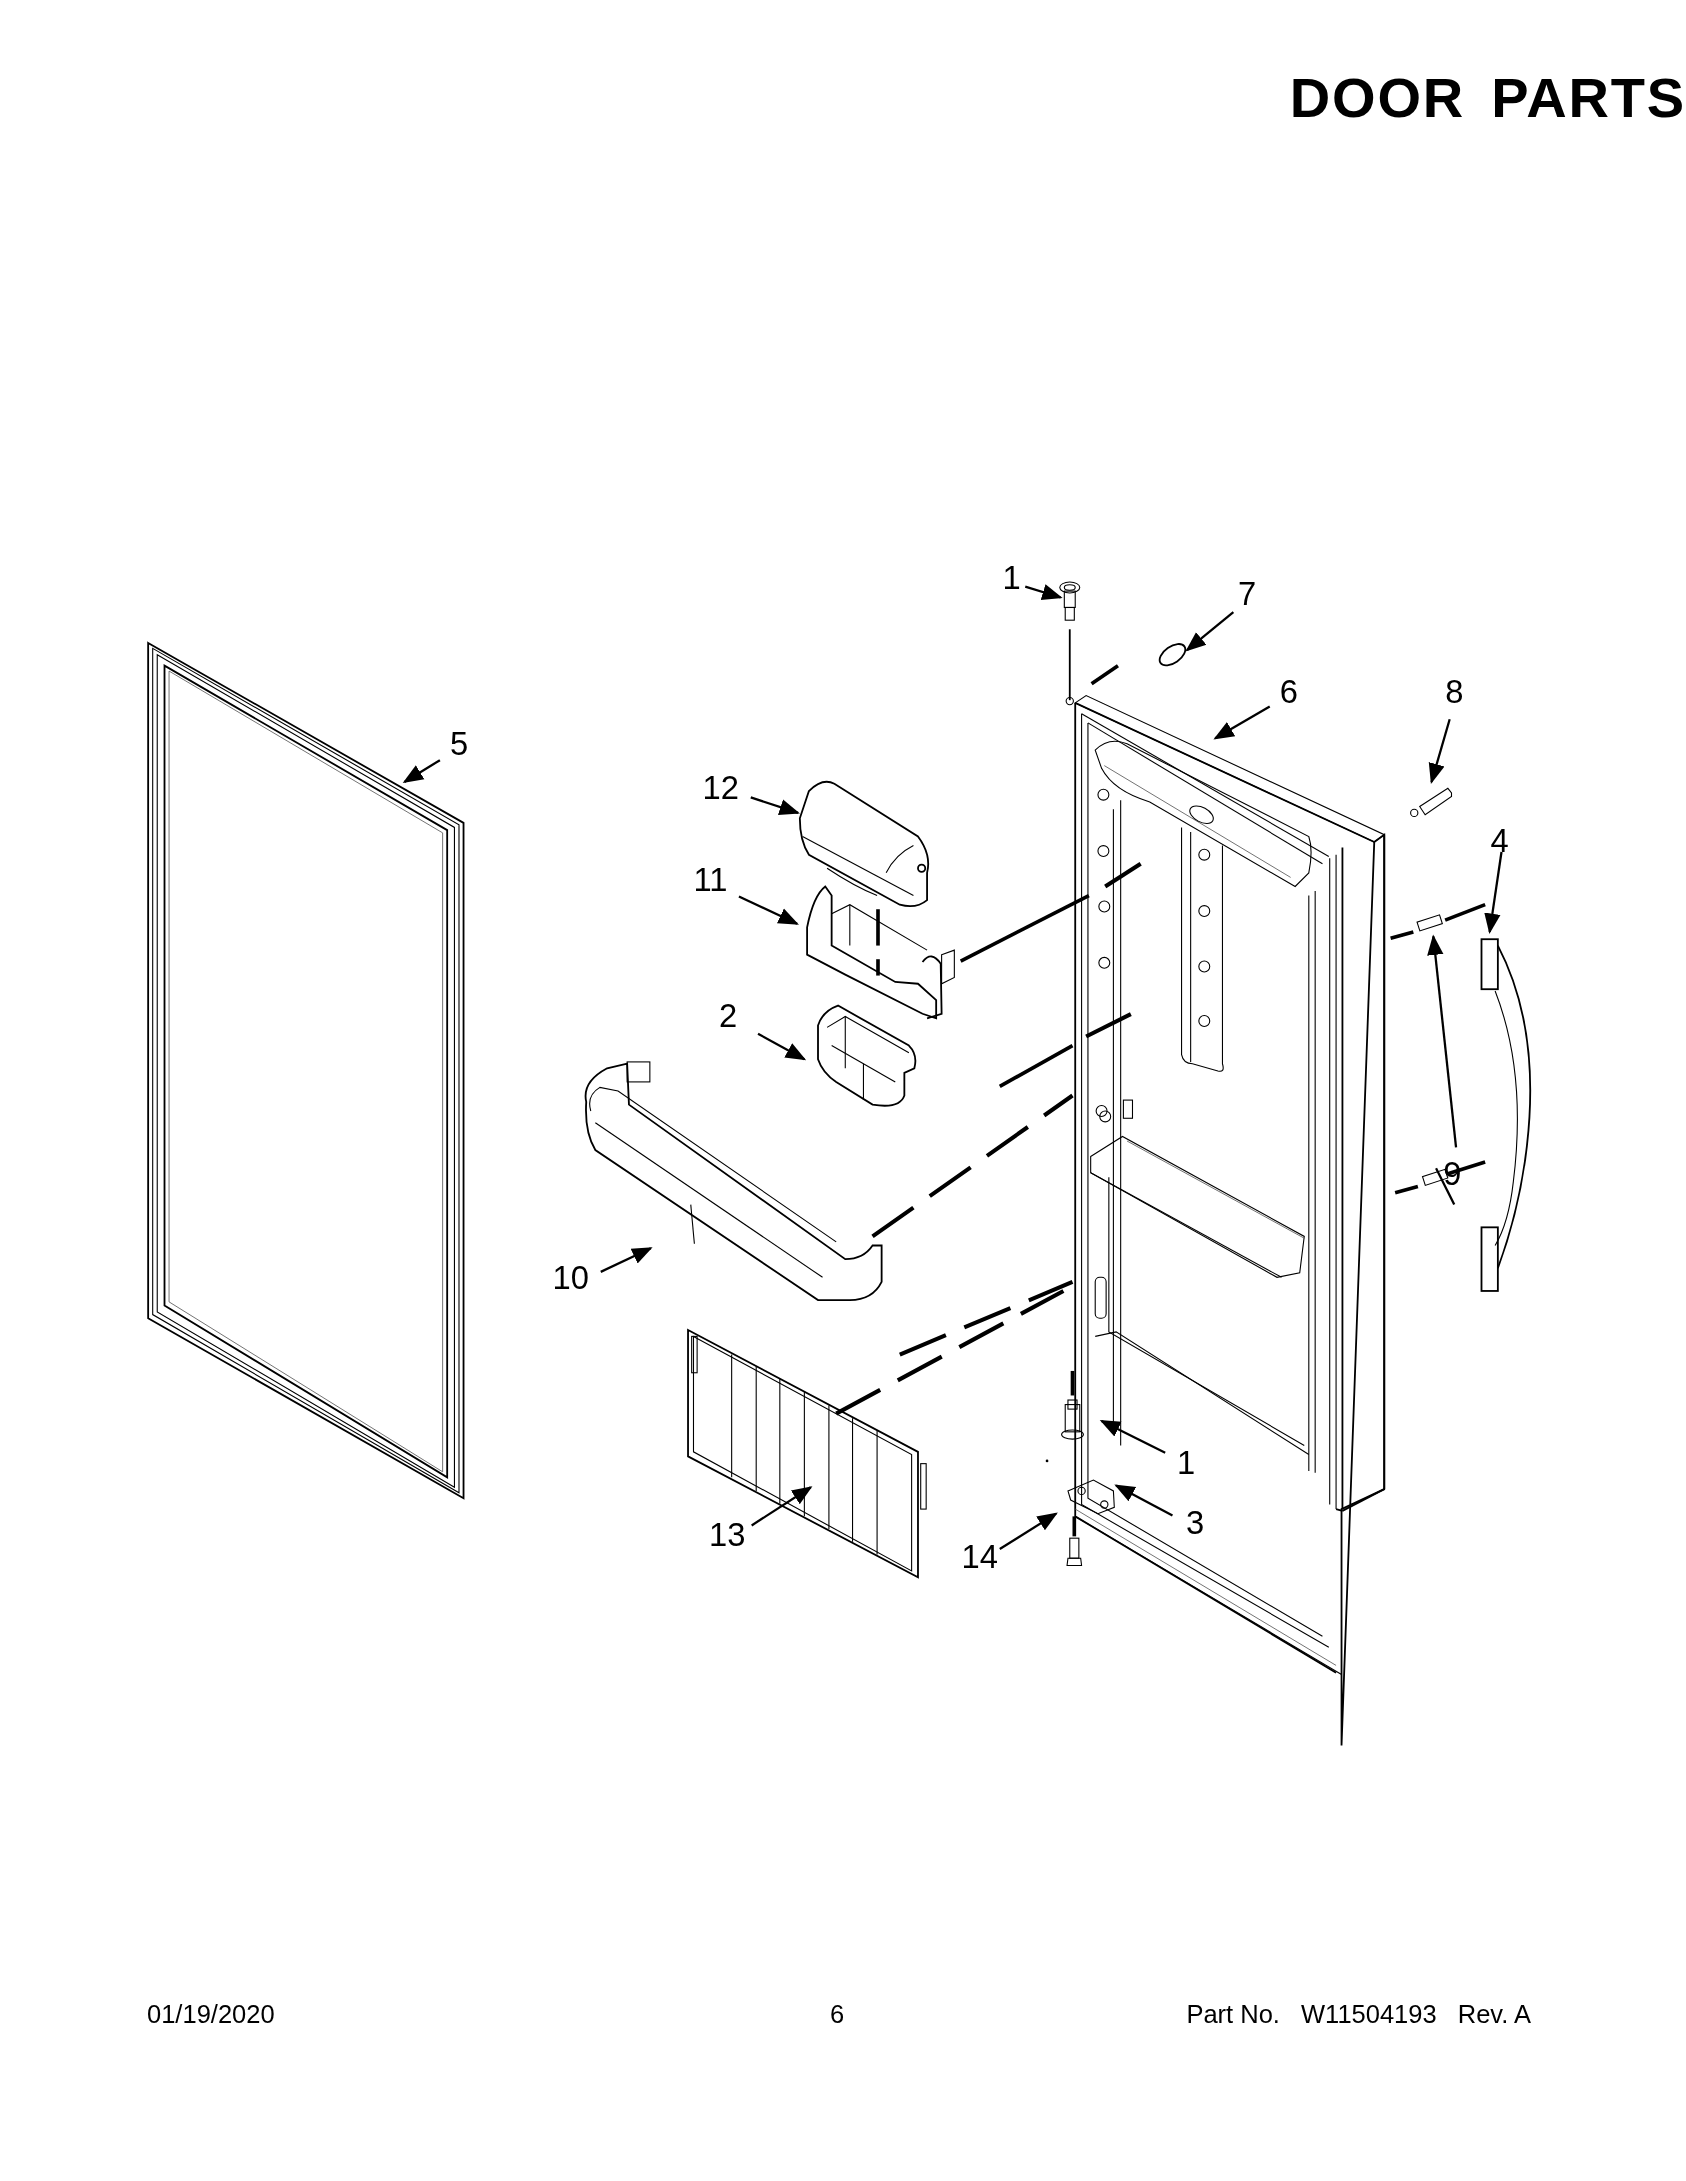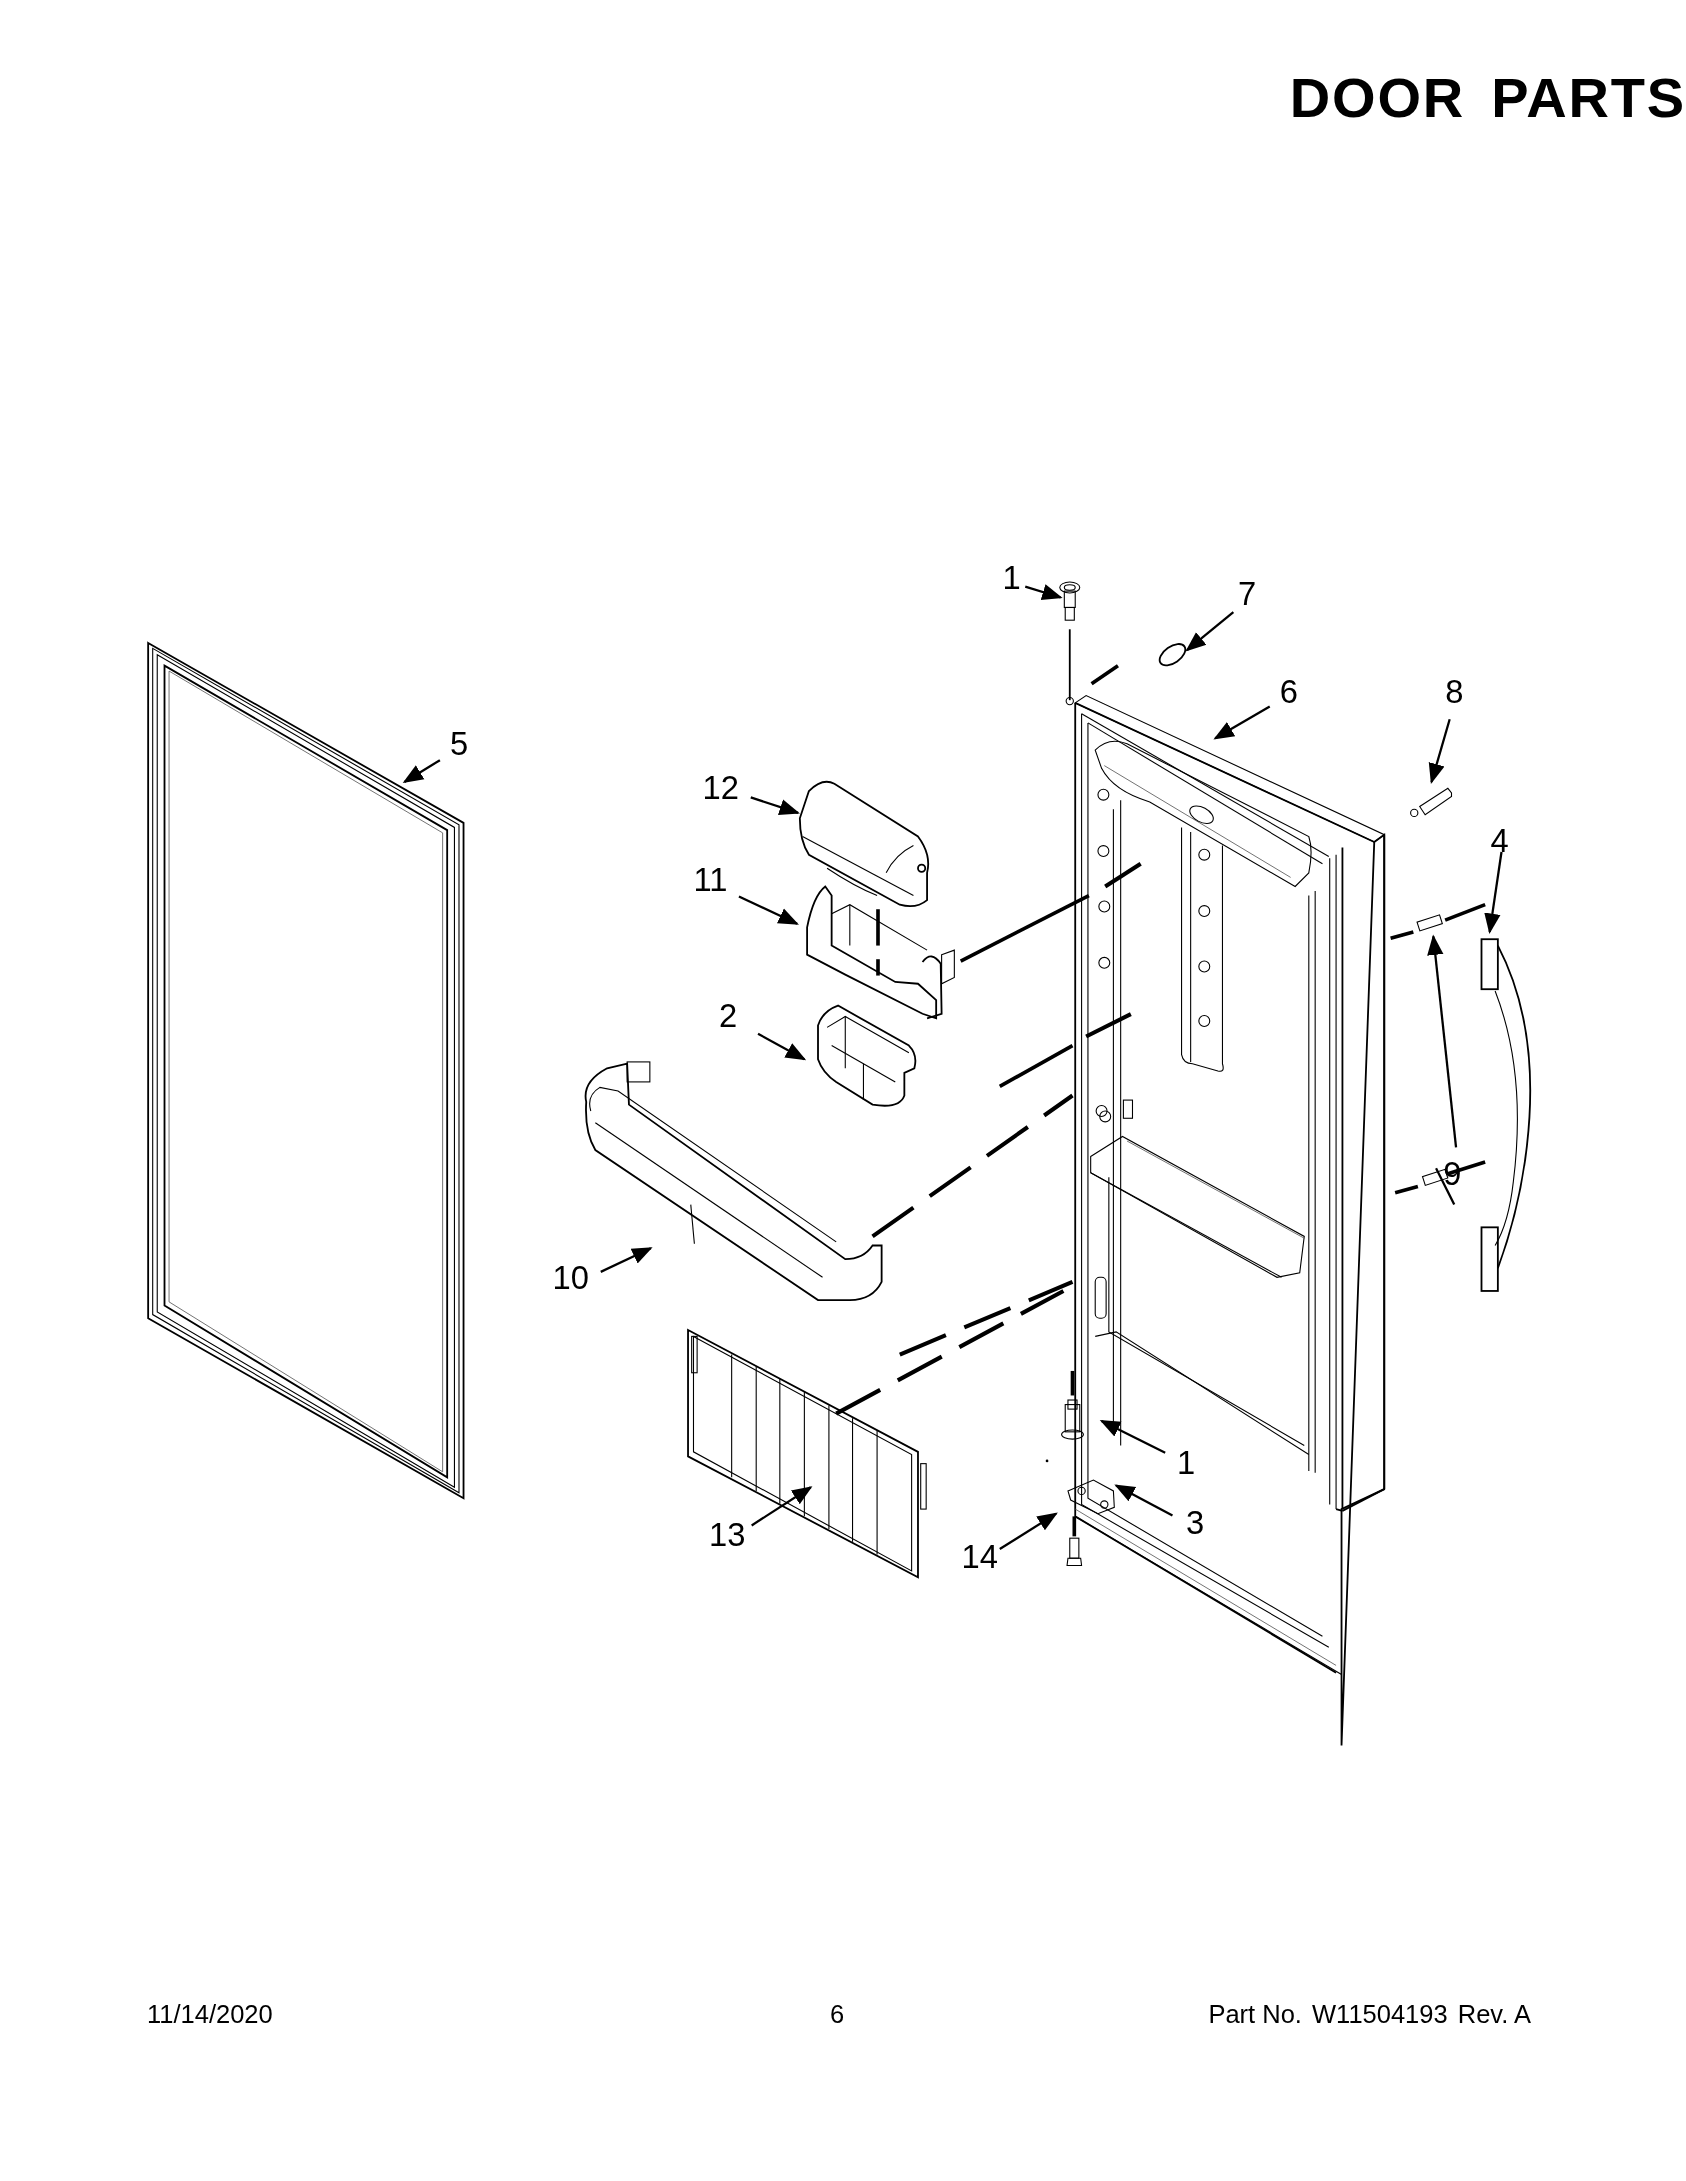--- a/index.html
+++ b/index.html
@@ -6,21 +6,21 @@
   body { width: 1686px; height: 2182px; position: relative; overflow: hidden;
          font-family: "Liberation Sans", sans-serif; color: #000; }
   .title { position: absolute; left: 0; width: 1686px; top: 65px; text-align: right;
            font-family: "Liberation Sans", sans-serif; font-weight: bold; font-size: 56px;
            letter-spacing: 1.8px; word-spacing: 9px; }
   .footer { position: absolute; top: 2000px; font-size: 25.5px;
             font-family: "Liberation Sans Narrow", "Liberation Sans", sans-serif; }
   .footer.date { left: 147px; }
   .footer.page { left: 830px; }
   .footer.partno { right: 155px; }
-  .footer.partno span { margin-left: 3px; }
+  .footer.partno span { margin-left: 14px; }
   svg.diagram { position: absolute; left: 0; top: 0; }
   .lbl { font-family: "Liberation Sans", sans-serif; font-size: 36px; fill: #000; }
   .ln { stroke: #000; fill: none; stroke-width: 2; }
   .thin { stroke: #000; fill: none; stroke-width: 1.2; }
   .hair { stroke: #555; fill: none; stroke-width: 0.9; }
   .lead { stroke: #000; stroke-width: 4; fill: none; }
   .dash { stroke: #000; stroke-width: 4.5; fill: none; stroke-dasharray: 55 22; }
   .arrow { stroke: #000; stroke-width: 2.5; fill: none; }
 </style>
 </head>
@@ -242,20 +242,20 @@
     <text class="lbl" x="791" y="1130">2</text>
     <text class="lbl" x="1588" y="1303">9</text>
     <text class="lbl" x="608" y="1418">10</text>
     <text class="lbl" x="1295" y="1621">1</text>
     <text class="lbl" x="1305" y="1687">3</text>
     <text class="lbl" x="780" y="1701">13</text>
     <text class="lbl" x="1058" y="1725">14</text>
   </g>
 </svg>
 
-<div class="footer date">11/14/2020</div>
+<div class="footer date">01/19/2020</div>
 <div class="footer page">6</div>
 <div class="footer partno">
   <span>Part No.</span>
   <span>W11504193</span>
   <span>Rev. A</span>
 </div>
 
 
 </body></html>

